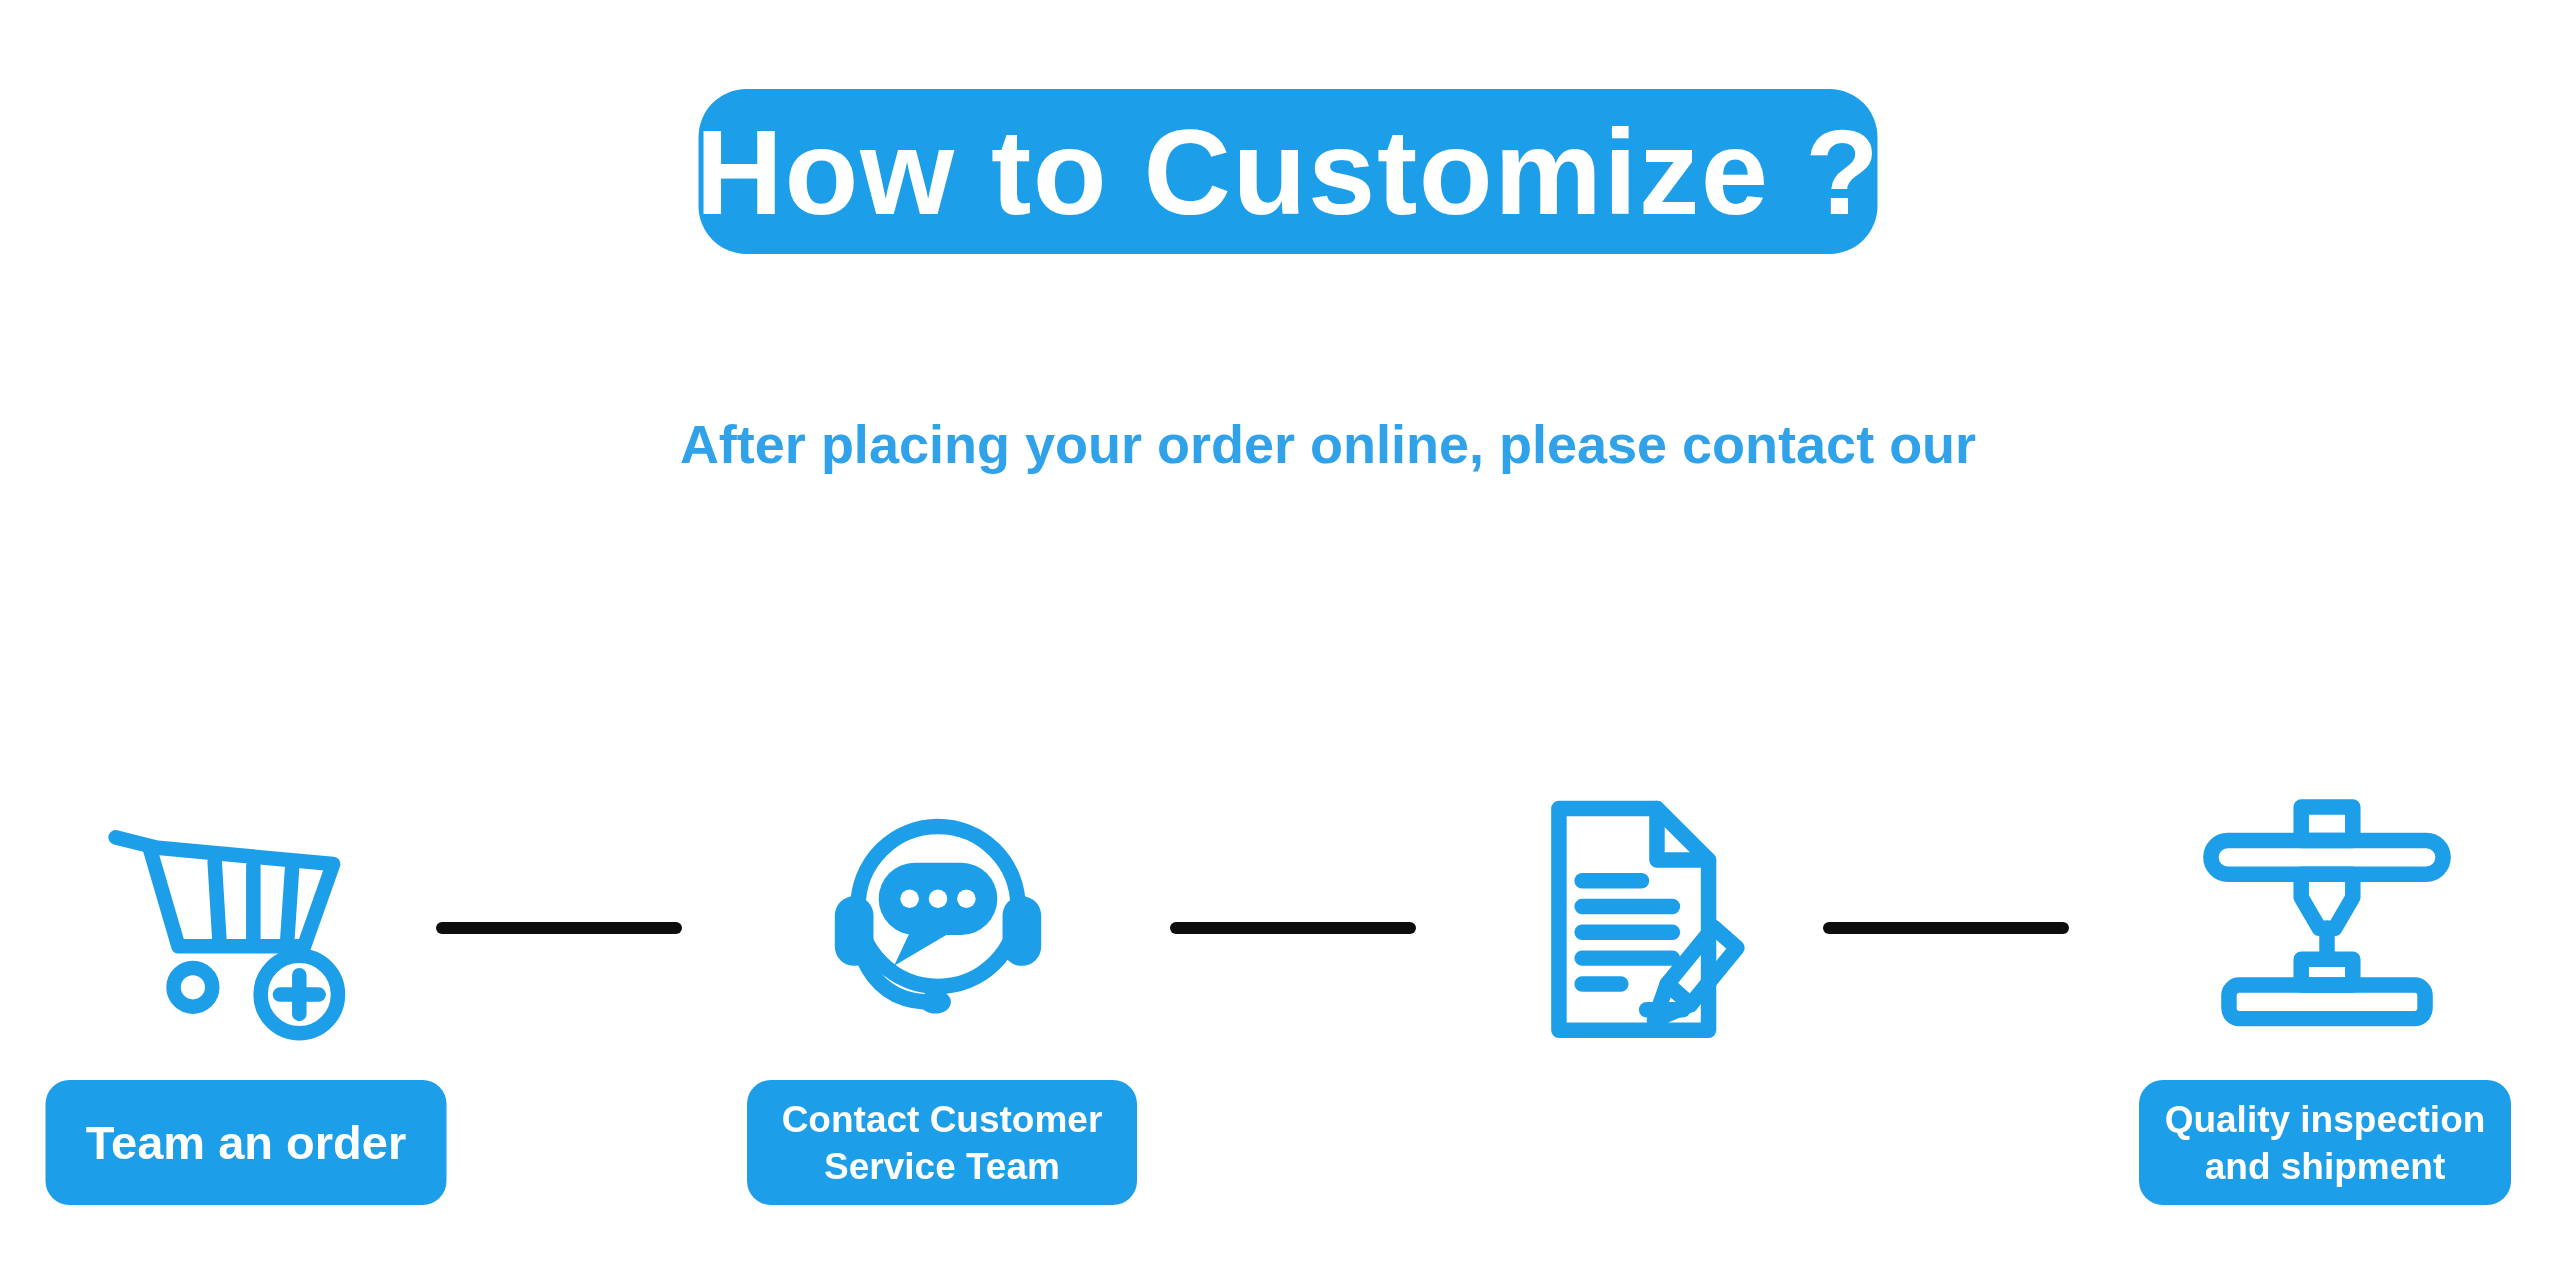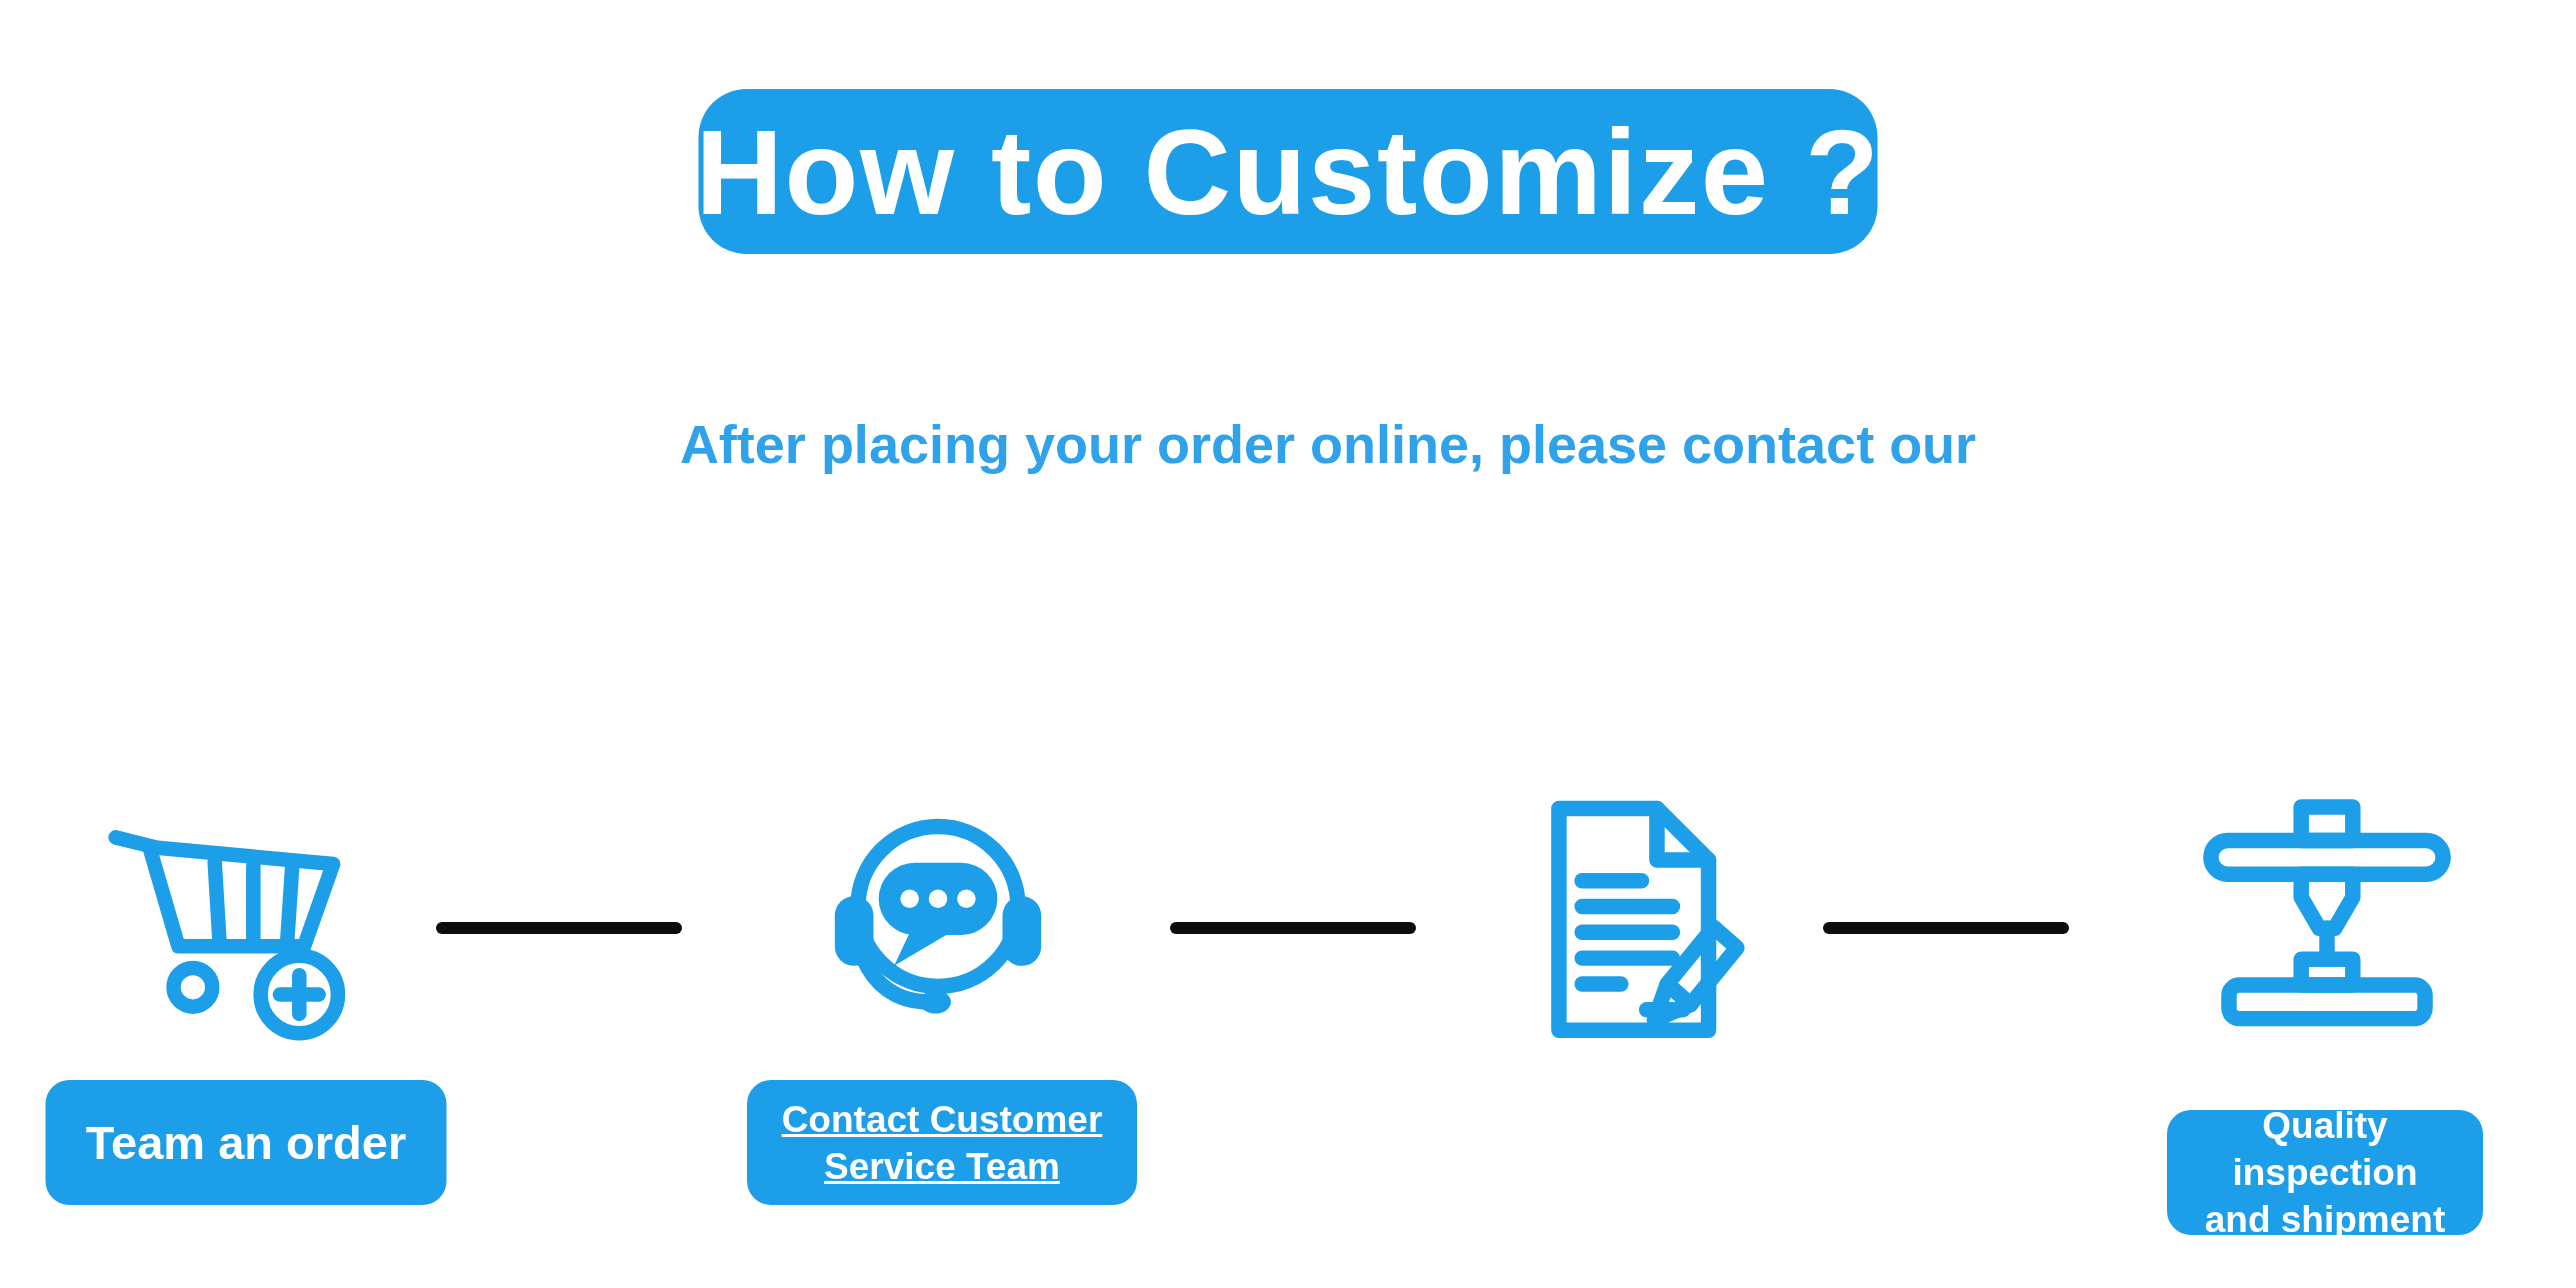--- a/index.html
+++ b/index.html
@@ -45,23 +45,23 @@
   .icon-3{left:1493px;top:793px;}
   .icon-4{left:2194px;top:789px;}
 
   .step-label{
     position:absolute;top:1080px;transform:translateX(-50%);
     background:var(--blue);border-radius:24px;color:#ffffff;font-weight:bold;
     display:flex;align-items:center;justify-content:center;text-align:center;
     white-space:pre-line;height:125px;padding:0 24px;
   }
   .label-1{left:246px;width:401px;font-size:47px;}
-  .label-2{left:942px;width:390px;font-size:37px;line-height:47px;text-decoration:underline;}
+  .label-2{left:942px;width:390px;font-size:37px;line-height:47px;}
   .label-3{left:1612px;width:411px;font-size:37px;line-height:47px;}
-  .label-4{left:2325px;width:316px;font-size:37px;line-height:47px;margin-top:30px;}
+  .label-4{left:2325px;width:372px;font-size:37px;line-height:47px;}
 
   
   .s{fill:none;stroke:var(--blue);stroke-width:6;stroke-linecap:round;stroke-linejoin:round;}
   .f{fill:var(--blue);stroke:none;}
   .dot{fill:#ffffff;stroke:none;}
 </style>
 </head>
 <body>
 
 <div class="page">

